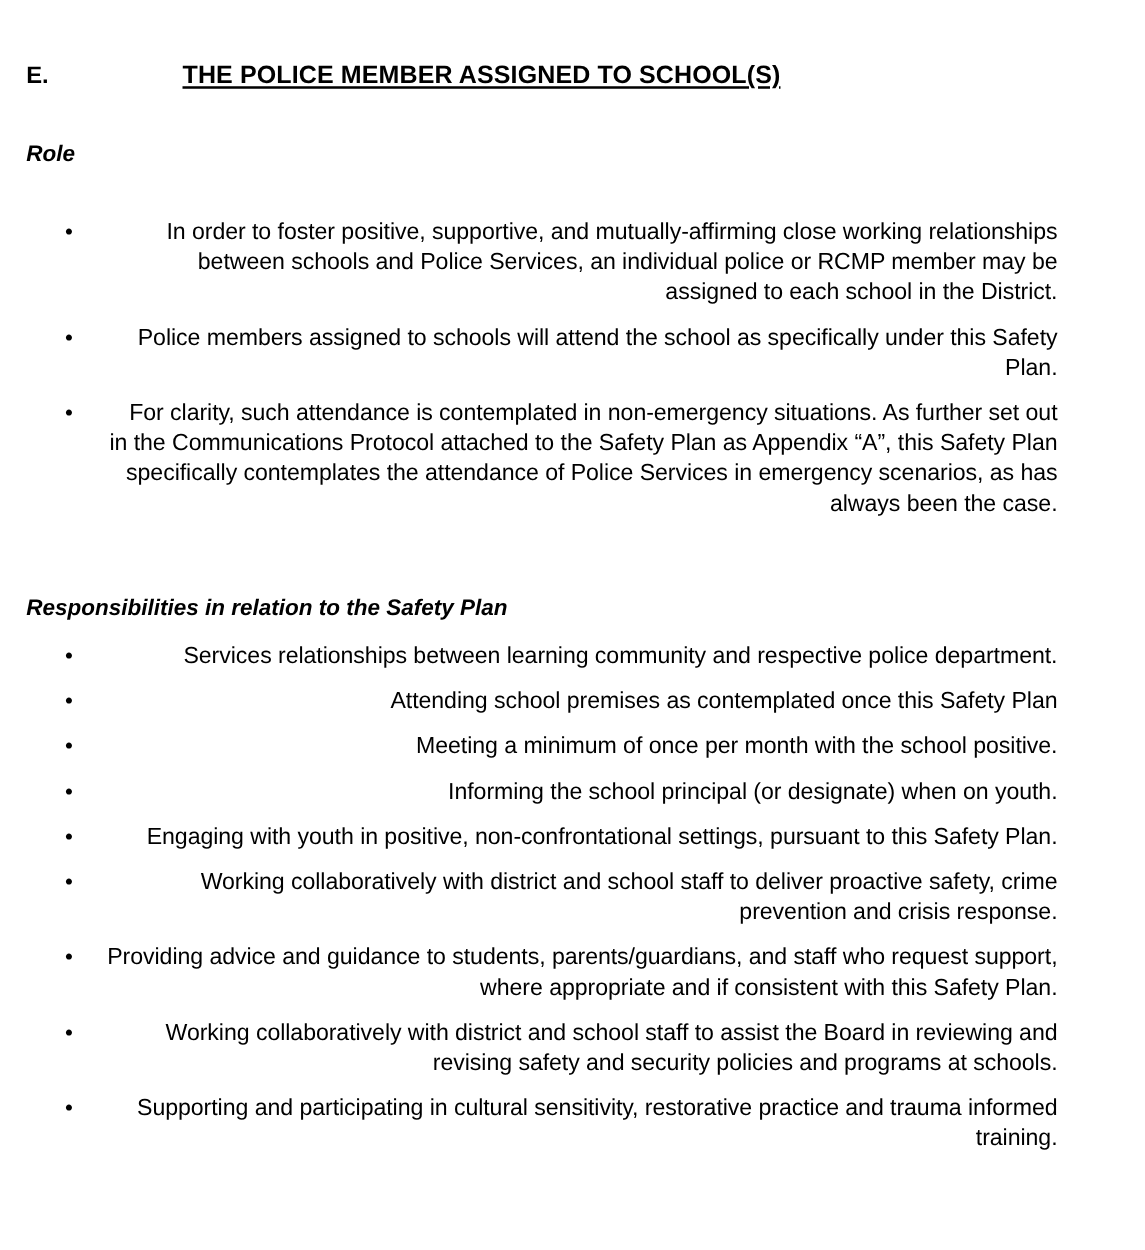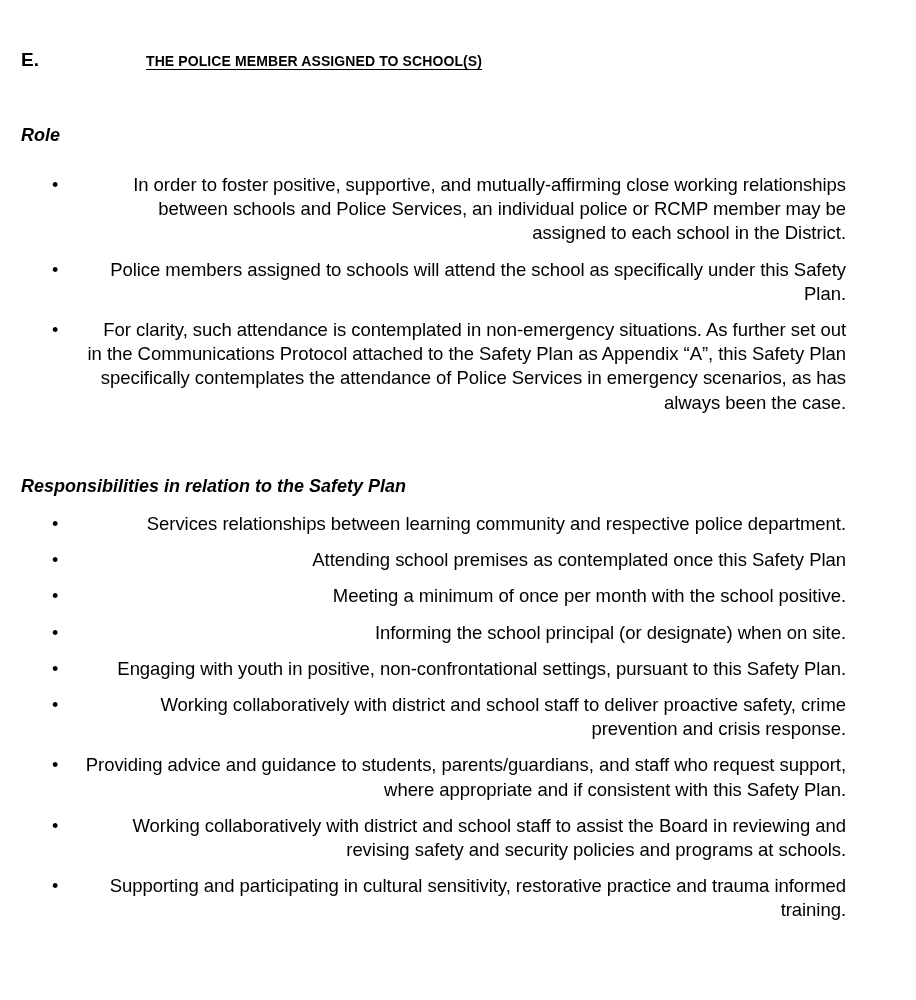--- a/index.html
+++ b/index.html
@@ -32,38 +32,38 @@
     align-items: baseline;
   }
   .section-letter {
     font-size: 19px;
     font-weight: bold;
     letter-spacing: 0px;
     width: 125px;
     flex: 0 0 125px;
   }
   .section-title {
-    font-size: 14px;
+    font-size: 20px;
     font-weight: bold;
     text-decoration: underline;
     text-underline-offset: 3px;
     letter-spacing: 0.1px;
     white-space: nowrap;
   }
 
   
   .sub-heading {
     position: absolute;
     left: 21px;
     font-size: 18px;
     font-weight: bold;
     font-style: italic;
     letter-spacing: 0px;
   }
-  #role-heading { top: 113px; margin-top: 12px; }
+  #role-heading { top: 113px; }
   #responsibilities-heading { top: 476px; }
 
   
   .bullet-list {
     position: absolute;
     left: 0;
     width: 916px;
     margin: 0;
     padding: 0;
     list-style: none;
@@ -135,21 +135,21 @@
     <li class="bullet-item">
       <span class="bullet-marker">•</span>
       <span class="bullet-text">Attending school premises as contemplated once this Safety Plan</span>
     </li>
     <li class="bullet-item">
       <span class="bullet-marker">•</span>
       <span class="bullet-text">Meeting a minimum of once per month with the school positive.</span>
     </li>
     <li class="bullet-item">
       <span class="bullet-marker">•</span>
-      <span class="bullet-text">Informing the school principal (or designate) when on site.</span>
+      <span class="bullet-text">Informing the school principal (or designate) when on youth.</span>
     </li>
     <li class="bullet-item">
       <span class="bullet-marker">•</span>
       <span class="bullet-text">Engaging with youth in positive, non-confrontational settings, pursuant to this Safety Plan.</span>
     </li>
     <li class="bullet-item">
       <span class="bullet-marker">•</span>
       <span class="bullet-text">Working collaboratively with district and school staff to deliver proactive safety, crime prevention and crisis response.</span>
     </li>
     <li class="bullet-item">

